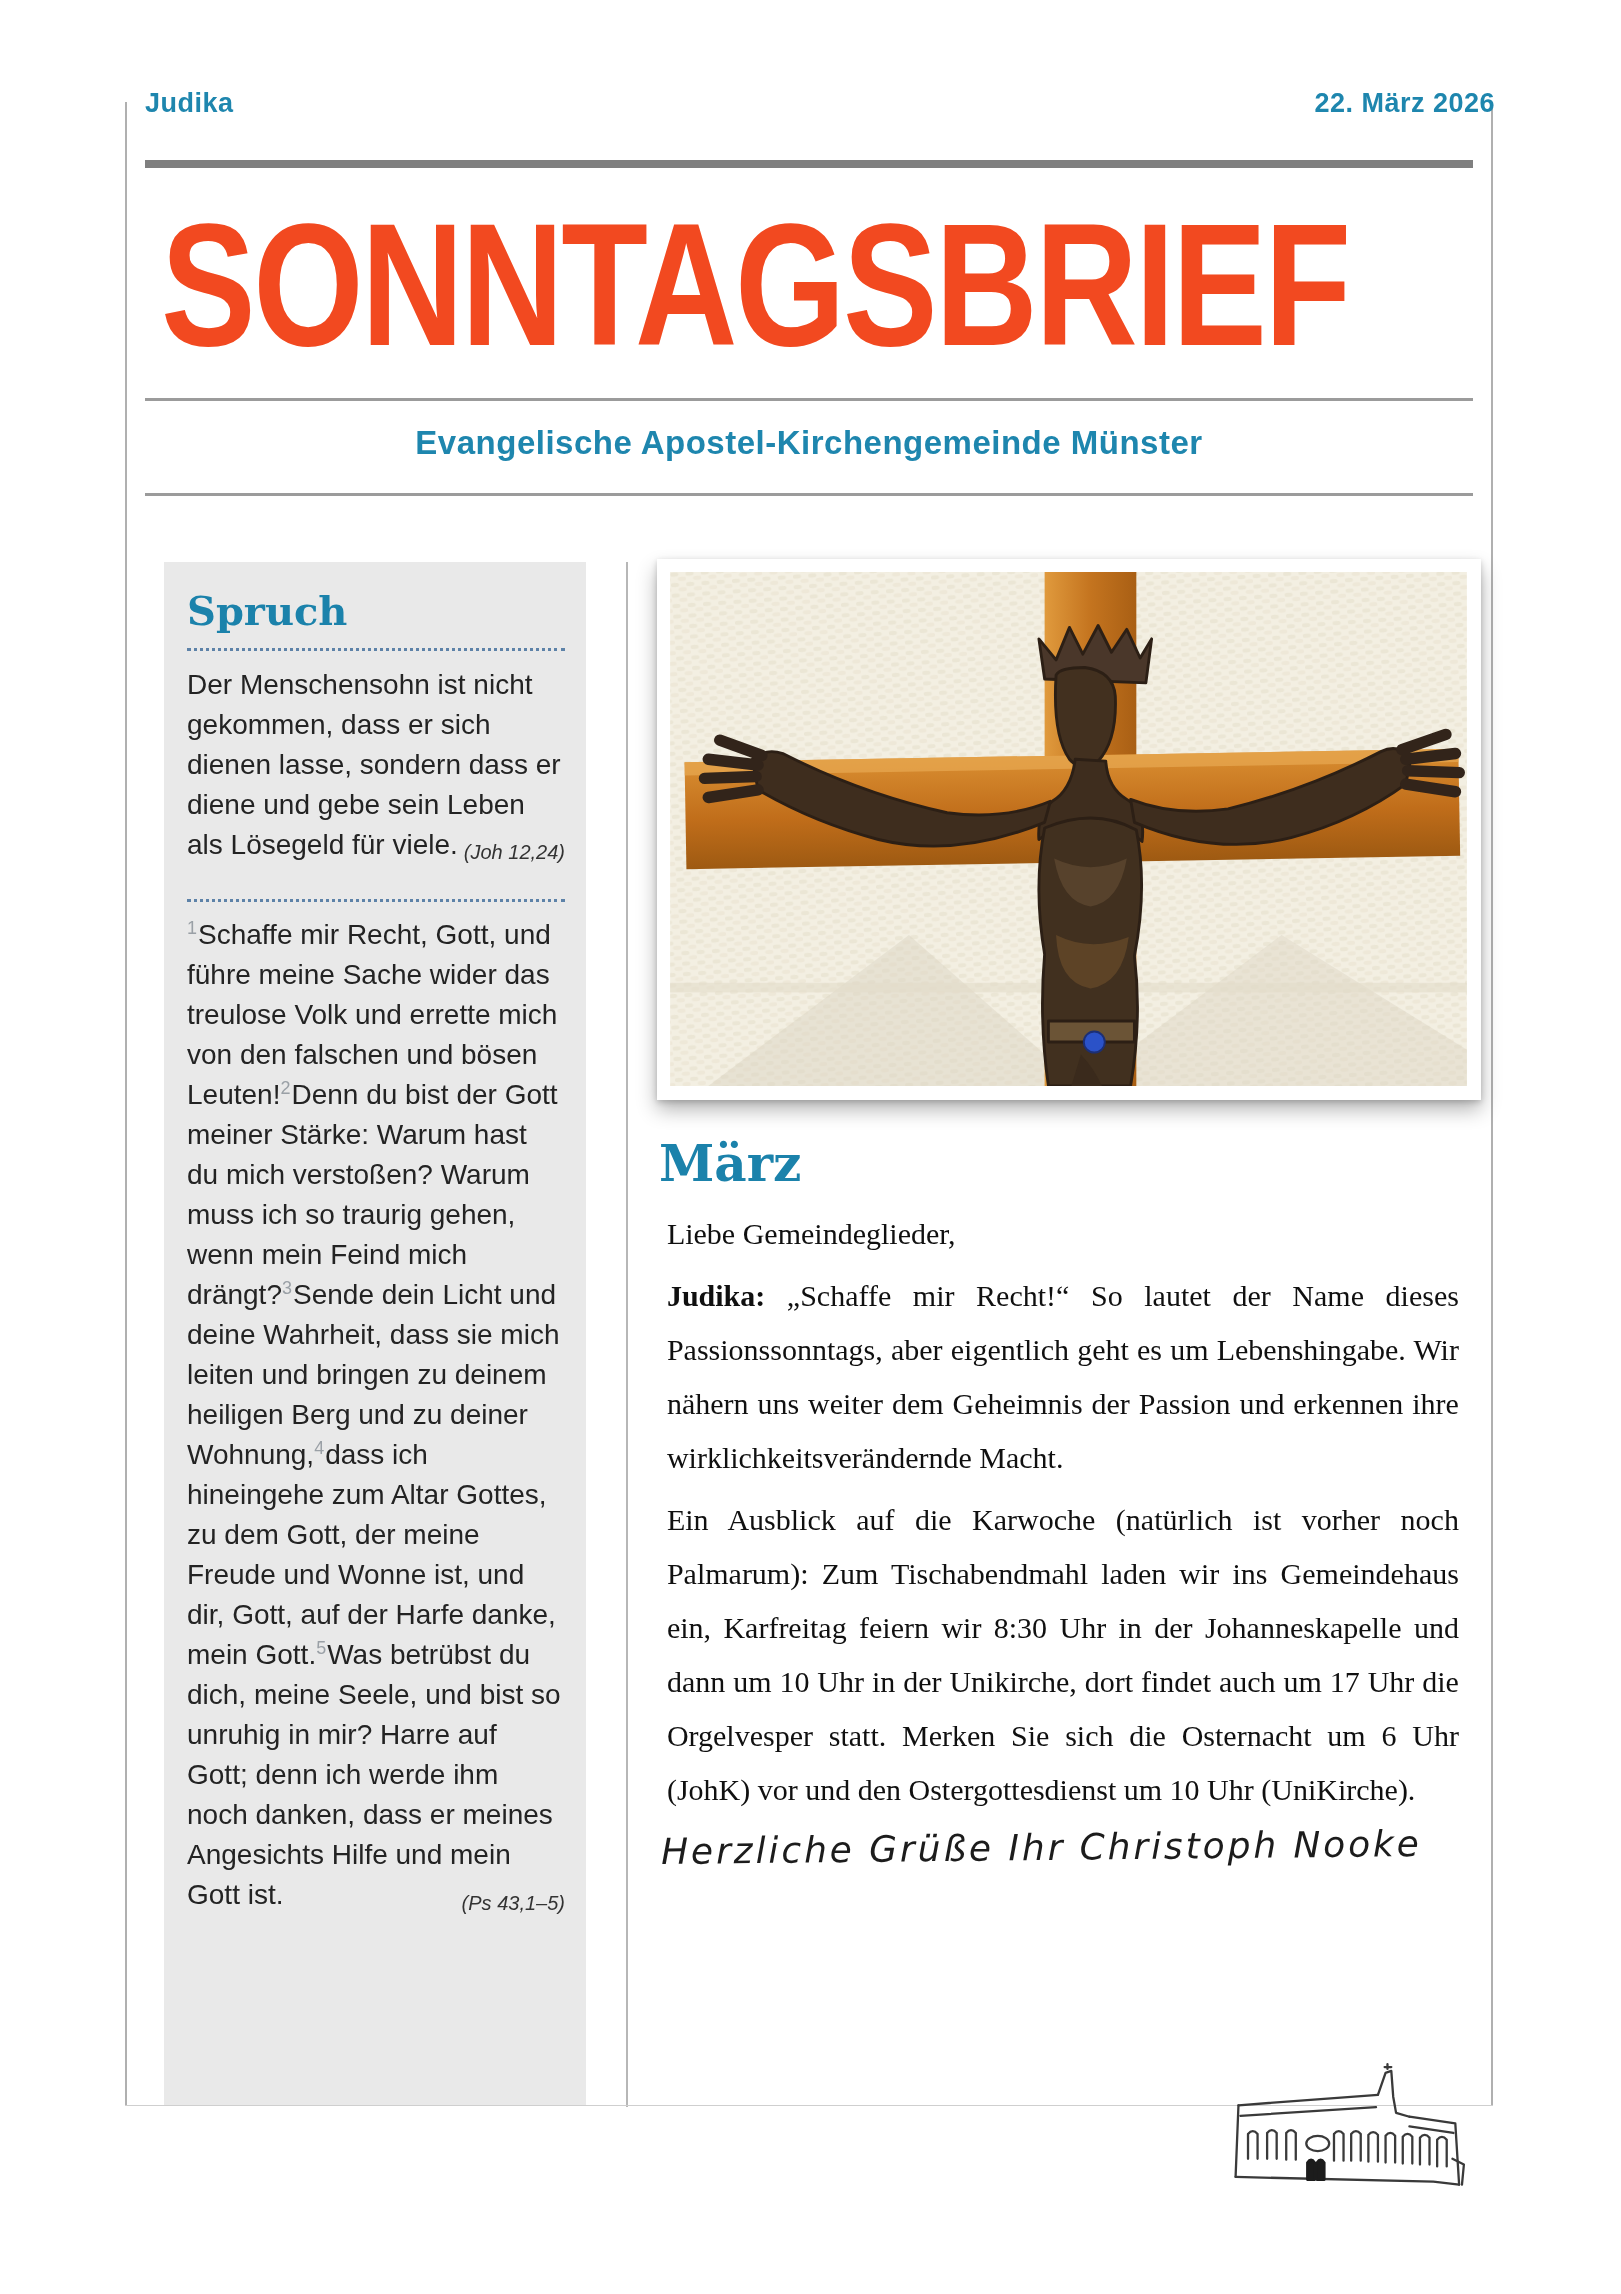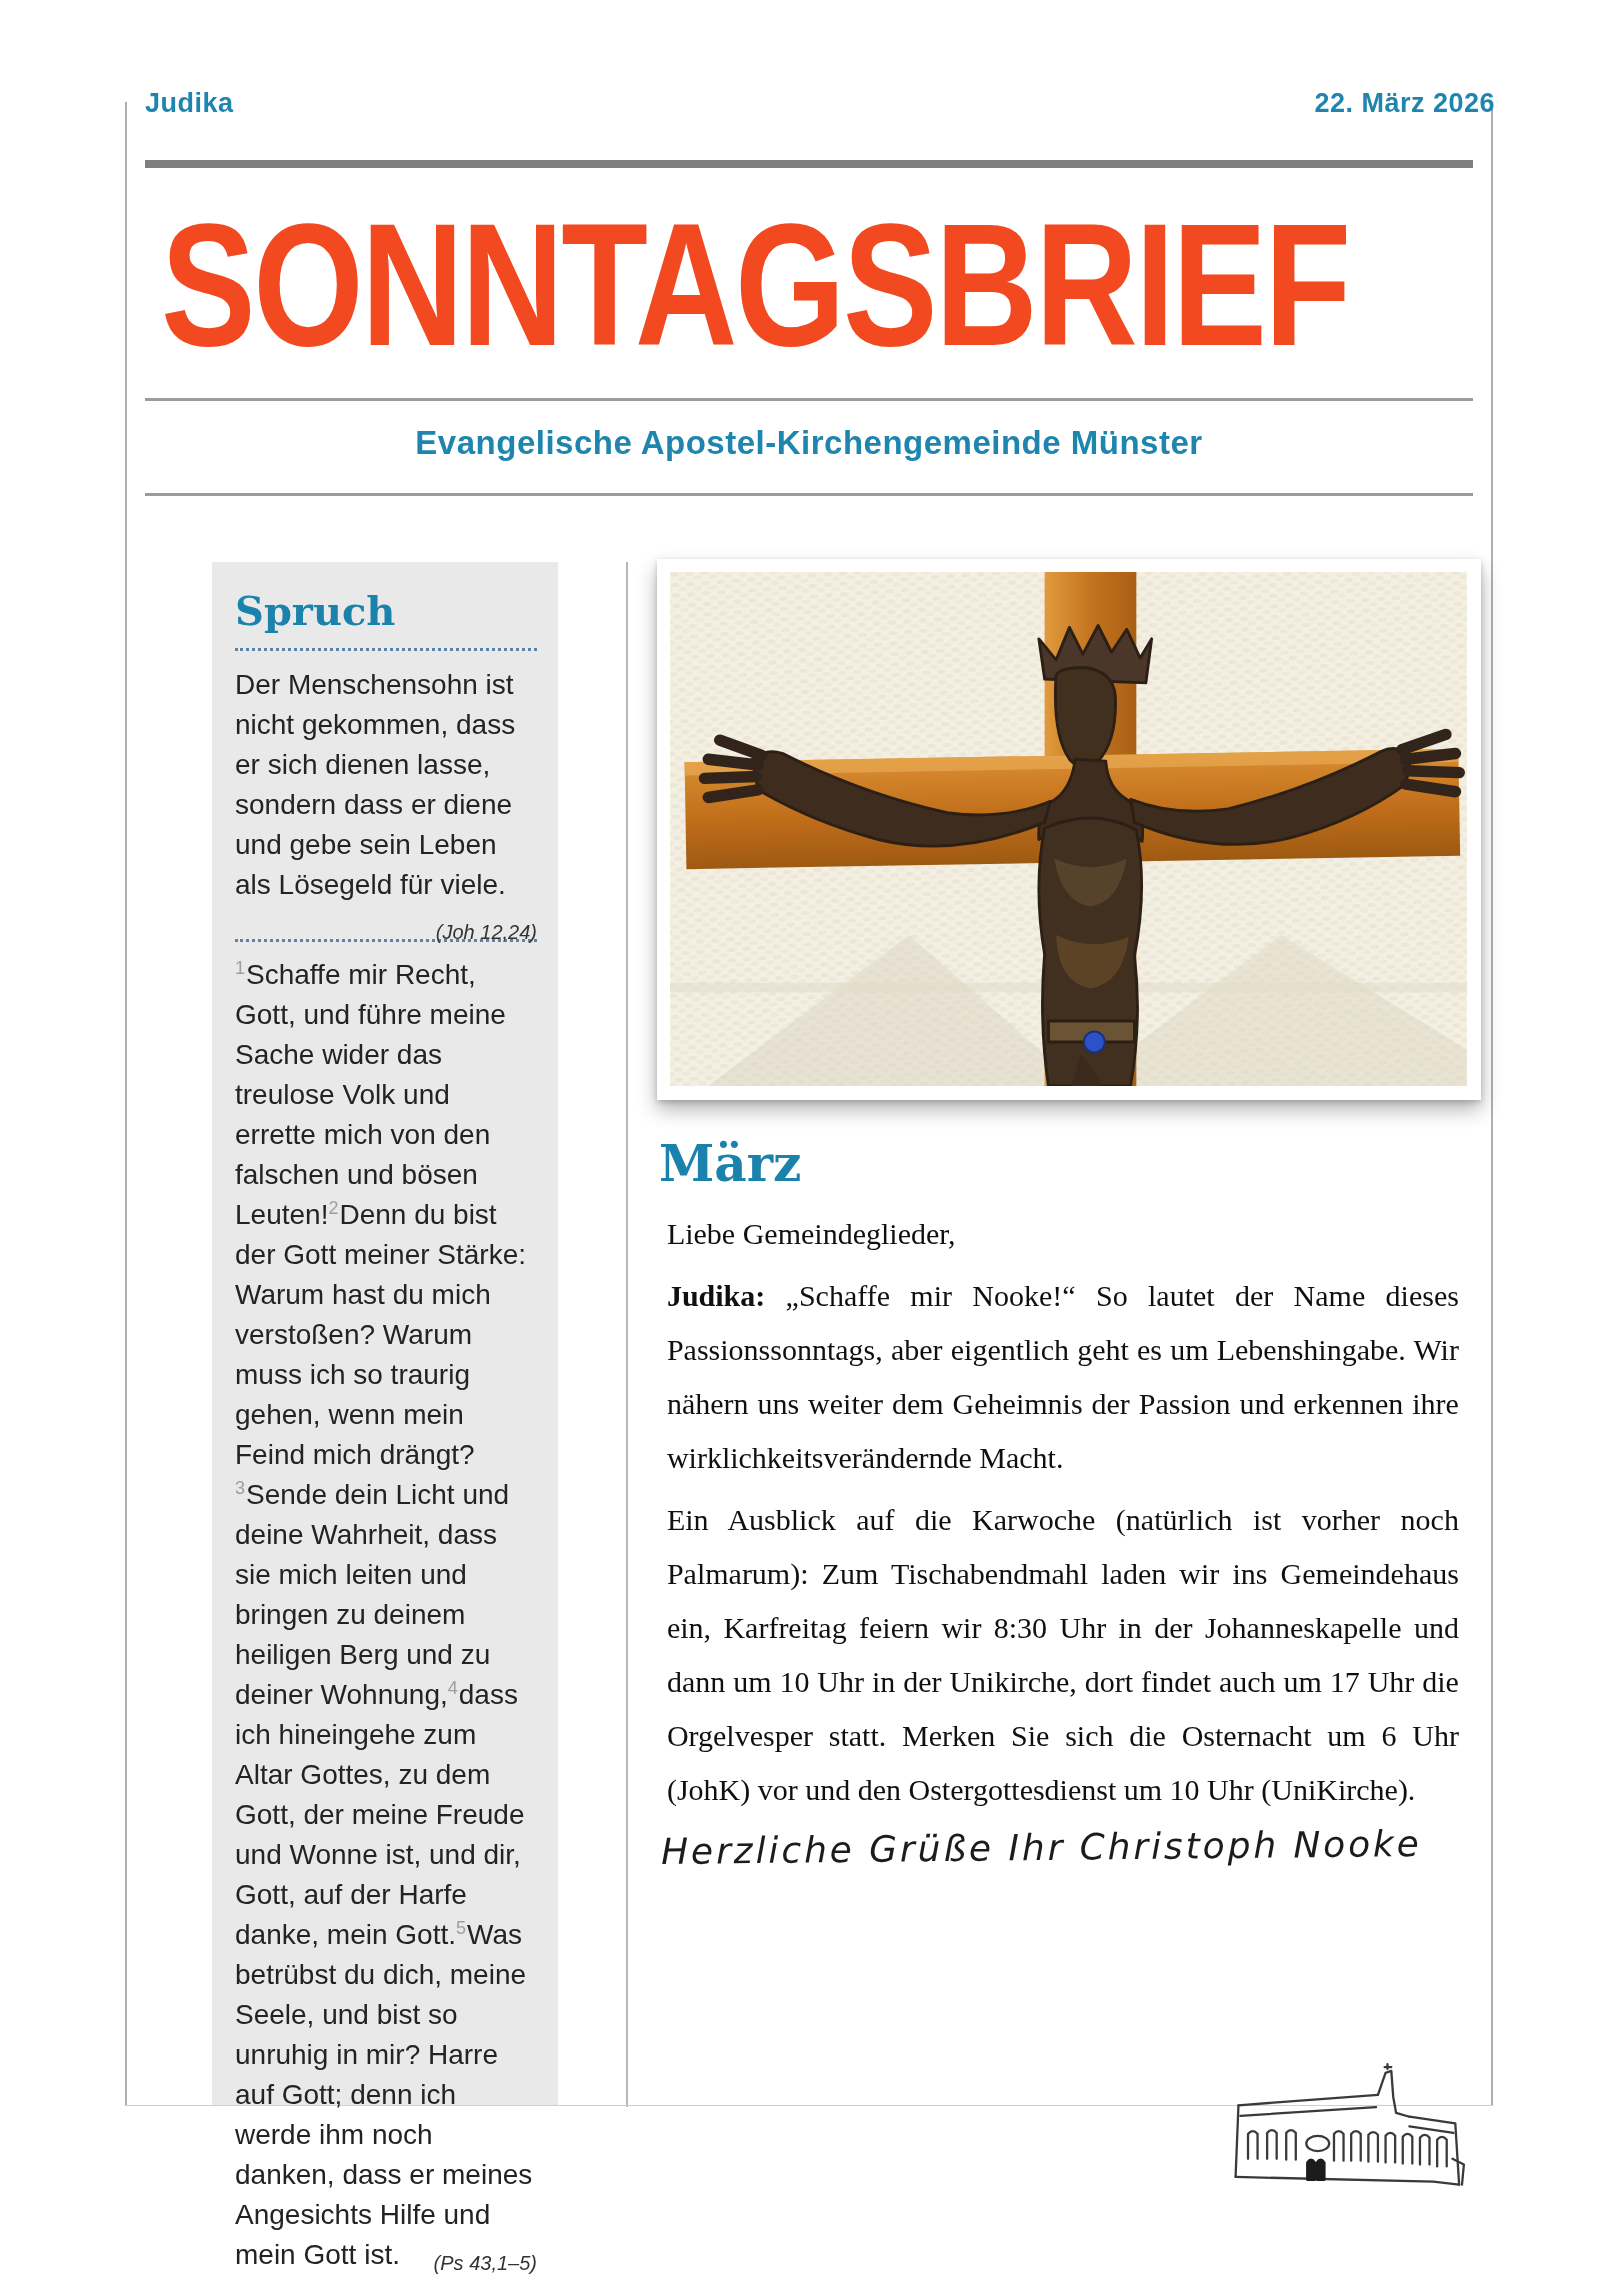--- a/index.html
+++ b/index.html
@@ -21,22 +21,22 @@
   .rule-thin1{position:absolute;left:145px;top:398px;width:1328px;height:2.9px;background:#9b9b9b;}
   .rule-thin2{position:absolute;left:145px;top:493px;width:1328px;height:2.9px;background:#9b9b9b;}
 
   .newsletter-title{position:absolute;left:161px;top:203px;width:1329px;white-space:nowrap;
     font-family:"Liberation Sans",sans-serif;font-weight:700;font-size:174px;line-height:163px;
     color:#f24920;transform:scaleX(.815);transform-origin:left center;letter-spacing:-2.9px;}
   .subtitle{position:absolute;left:145px;top:424px;width:1328px;text-align:center;
     font-size:33px;font-weight:600;color:#1e86ae;letter-spacing:0.5px;}
 
   
-  .sidebar{position:absolute;left:164px;top:562px;width:346px;height:1543px;
-    background:#e9e9e9;box-sizing:border-box;padding:27px 21px 0 23px;margin-left:48px;}
+  .sidebar{position:absolute;left:164px;top:562px;width:422px;height:1543px;
+    background:#e9e9e9;box-sizing:border-box;padding:27px 21px 0 23px;}
   .side-heading{font-family:"DejaVu Serif","Liberation Serif",serif;font-weight:700;
     font-size:40px;color:#1b82ab;margin:0 0 13.4px 0;line-height:1.1;}
   .dotted{border-bottom:3.8px dotted #5d82a8;margin:0 0 13.4px 0;height:1.9px;}
   .side-text{font-size:28px;line-height:40px;color:#232323;margin:0 0 32.5px 0;}
   .side-text sup{font-size:18px;color:#9aa0a6;line-height:0;margin-right:1px;}
   .ref{float:right;font-style:italic;font-size:20px;color:#333;padding-top:7.6px;}
 
   
   .main{position:absolute;left:657px;top:559px;width:824px;}
   .photo-frame{width:797px;height:514px;background:#fff;padding:13.4px;
@@ -139,21 +139,21 @@
         </g>
         <circle cx="444" cy="492" r="11" fill="#2b52c8" stroke="#1c2f75" stroke-width="2"></circle>
         <path d="M430,505 Q444,520 452,538 L420,538 Z" fill="#3a2a1c"></path>
       </svg>
     </div>
 
     <h1 class="gruss-heading">März</h1>
 
     <div class="body-text">
       <p class="salutation">Liebe Gemeindeglieder,</p>
-      <p><span class="lead-bold">Judika:</span><span> „Schaffe mir Nooke!“ So lautet der Name dieses Passionssonntags, aber eigentlich geht es um Lebenshingabe. Wir nähern uns weiter dem Geheimnis der Passion und erkennen ihre wirklichkeitsverändernde Macht.</span></p>
+      <p><span class="lead-bold">Judika:</span><span> „Schaffe mir Recht!“ So lautet der Name dieses Passionssonntags, aber eigentlich geht es um Lebenshingabe. Wir nähern uns weiter dem Geheimnis der Passion und erkennen ihre wirklichkeitsverändernde Macht.</span></p>
       <p>Ein Ausblick auf die Karwoche (natürlich ist vorher noch Palmarum): Zum Tischabendmahl laden wir ins Gemeindehaus ein, Karfreitag feiern wir 8:30 Uhr in der Johanneskapelle und dann um 10 Uhr in der Unikirche, dort findet auch um 17 Uhr die Orgelvesper statt. Merken Sie sich die Osternacht um 6 Uhr (JohK) vor und den Ostergottesdienst um 10 Uhr (UniKirche).</p>
     </div>
 
     <div class="signature">Herzliche Grüße Ihr Christoph Nooke</div>
   </div>
 
   <div class="church">
     <svg width="256" height="139" viewBox="0 0 268 145" fill="none" stroke="#3a3a3a" stroke-width="2.4" stroke-linecap="round" stroke-linejoin="round">
 
       <path d="M12,44 L158,33"></path>

